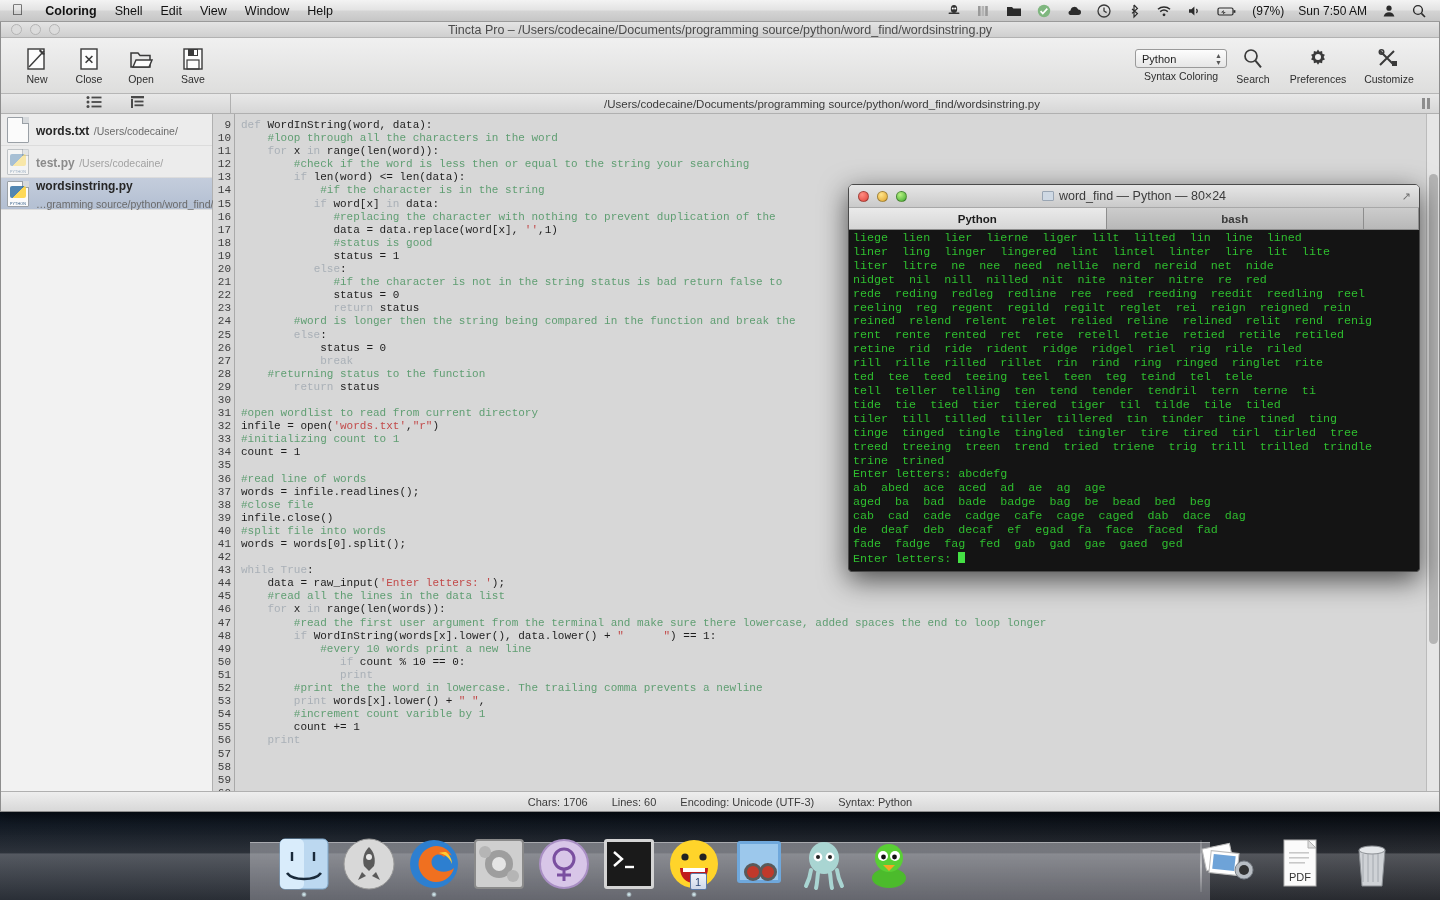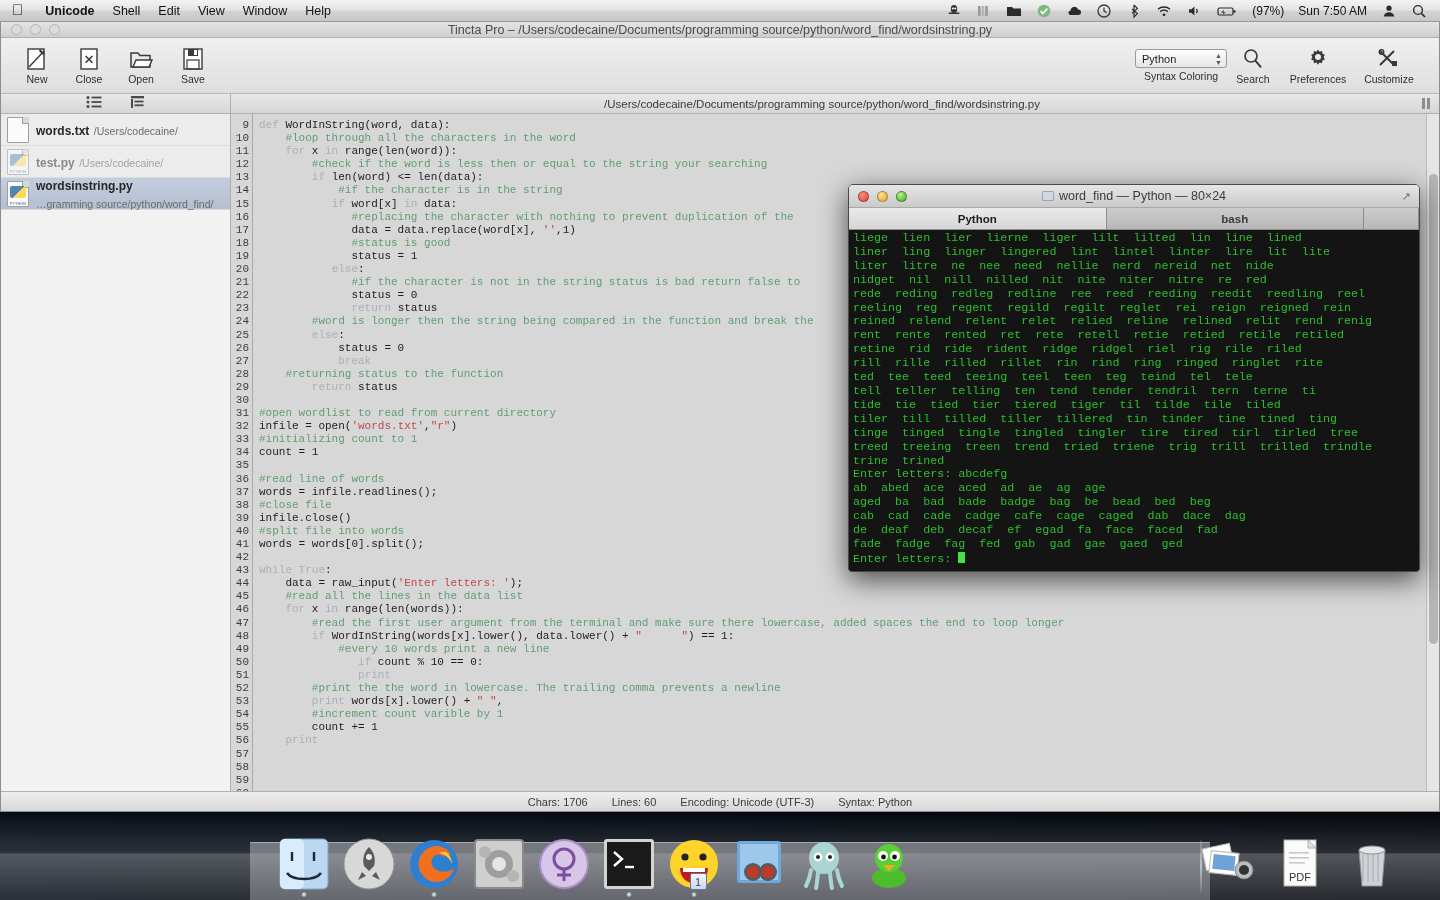--- a/index.html
+++ b/index.html
@@ -73,21 +73,21 @@
   }
   .pb-left { width:230px; height:100%; display:flex; align-items:center; justify-content:center;
     gap:28px; border-right:1px solid #b0b0b0; }
   .pb-path { flex:1; text-align:center; font-size:11.5px; color:#3a3a3a; }
   .pb-right { width:26px; display:flex; align-items:center; justify-content:center; gap:2px;}
   .grip { width:3px; height:11px; background:#8d8d8d; }
 
   .ed-body { flex:1; display:flex; min-height:0; }
 
   
-  .sidebar { width:230px; background:#ececec; border-right:1px solid #b0b0b0;
+  .sidebar { width:212px; background:#ececec; border-right:1px solid #b0b0b0;
     display:flex; flex-direction:column; }
   .file-row { height:32px; display:flex; align-items:center; gap:7px; padding:0 6px;
     border-bottom:1px solid #dcdcdc; }
   .file-row.sel { background:linear-gradient(to bottom,#c4cddc,#b3bfd2); }
   .fr-icon { width:22px; height:26px; position:relative; flex:none; }
   .fr-icon .page { position:absolute; inset:0; background:#fbfbfb; border:1px solid #9aa0a6;
     border-radius:1px; }
   .fr-icon .fold { position:absolute; top:0; right:0; width:7px; height:7px;
     background:#d6d9dc; border-left:1px solid #9aa0a6; border-bottom:1px solid #9aa0a6; }
   .fr-icon .tag { position:absolute; bottom:1px; left:0; right:0; font-size:3.6px;
@@ -182,21 +182,21 @@
     border-radius:2px; color:#2e4a76; font-size:11px; display:flex; align-items:center;
     justify-content:center; }
 </style>
 </head>
 <body>
 
 <div id="screen">
 
   <div class="menubar">
     <div class="apple"></div>
-    <div class="mi app">Unicode</div>
+    <div class="mi app">Coloring</div>
     <div class="mi">Shell</div>
     <div class="mi">Edit</div>
     <div class="mi">View</div>
     <div class="mi">Window</div>
     <div class="mi">Help</div>
 
     <div class="right">
       <div class="mi">
         <svg class="mb-icon" viewBox="0 0 16 16">
             <ellipse cx="8" cy="6" rx="3.2" ry="4" fill="#333"></ellipse>

